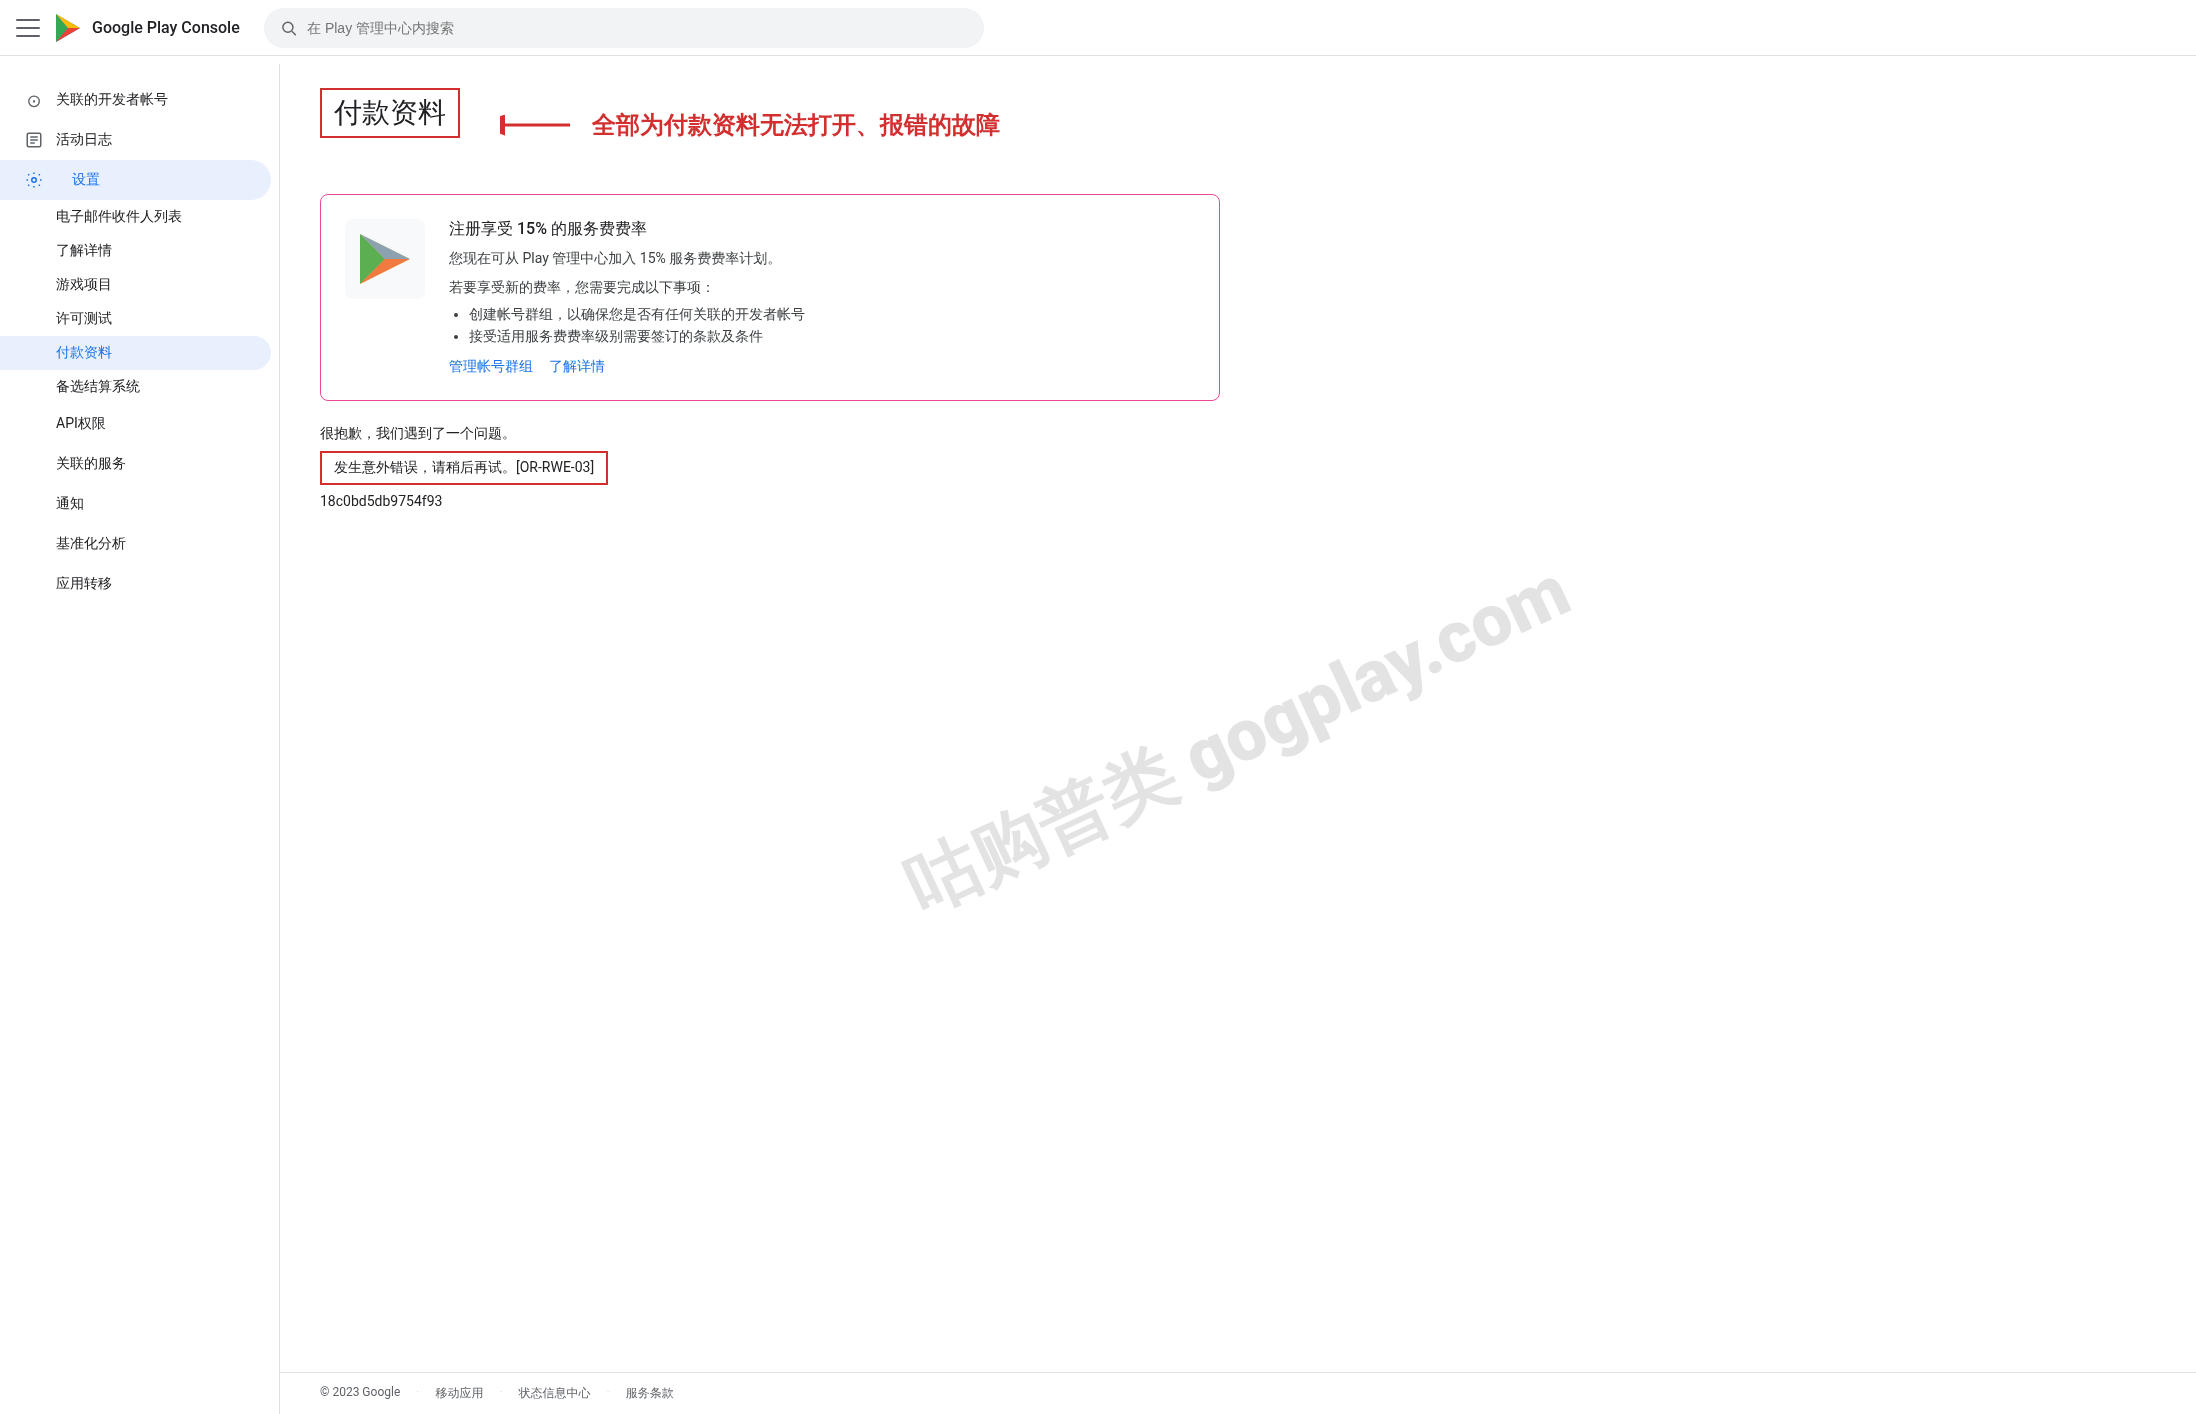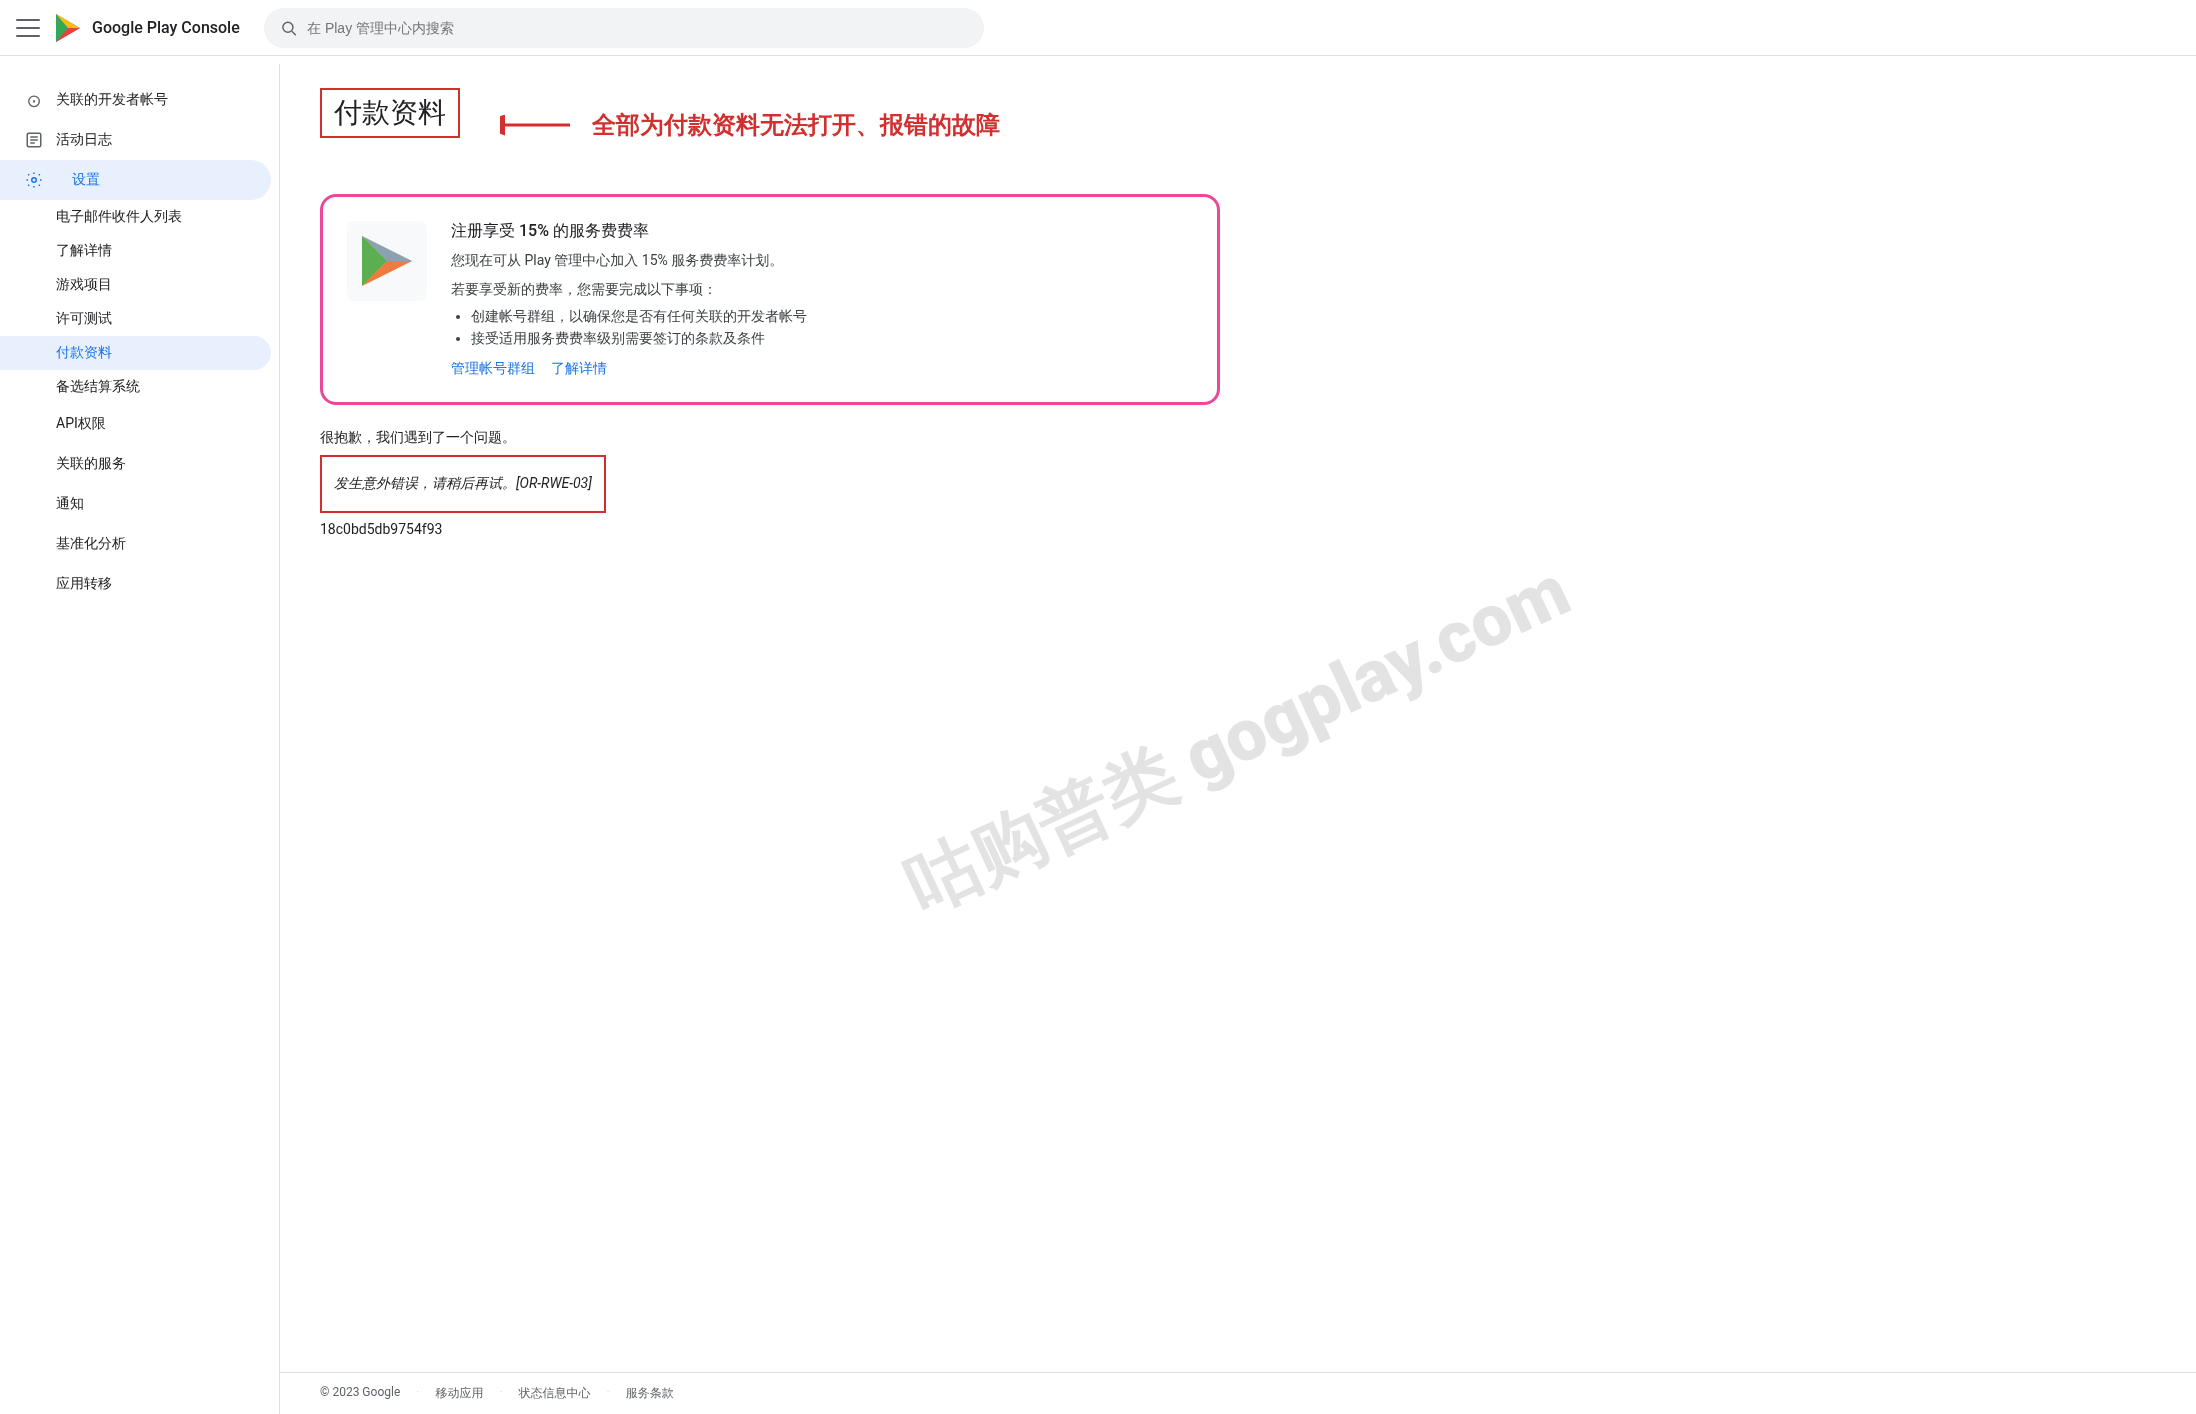--- a/index.html
+++ b/index.html
@@ -136,22 +136,22 @@
     }
     .page-title-text {
       font-size: 28px;
       font-weight: 400;
       color: #202124;
     }
 
     
     .promo-card {
       background: #fff;
-      border: 3px solid #ec4899;
-      border-radius: 16px;
+      border: 1px solid #ec4899;
+      border-radius: 8px;
       padding: 24px;
       margin-bottom: 24px;
       display: flex;
       gap: 24px;
       align-items: flex-start;
       max-width: 900px;
     }
     .promo-logo {
       width: 80px;
       height: 80px;
@@ -195,23 +195,22 @@
       max-width: 900px;
     }
     .error-sorry {
       font-size: 14px;
       color: #202124;
       margin-bottom: 8px;
     }
     .error-box {
       border: 2px solid #d32f2f;
       display: inline-block;
-      padding: 18px 12px;
+      padding: 6px 12px;
       margin-bottom: 8px;
-      font-style: italic;
     }
     .error-code {
       font-size: 14px;
       color: #202124;
     }
     .error-id {
       font-size: 14px;
       color: #202124;
     }
 

